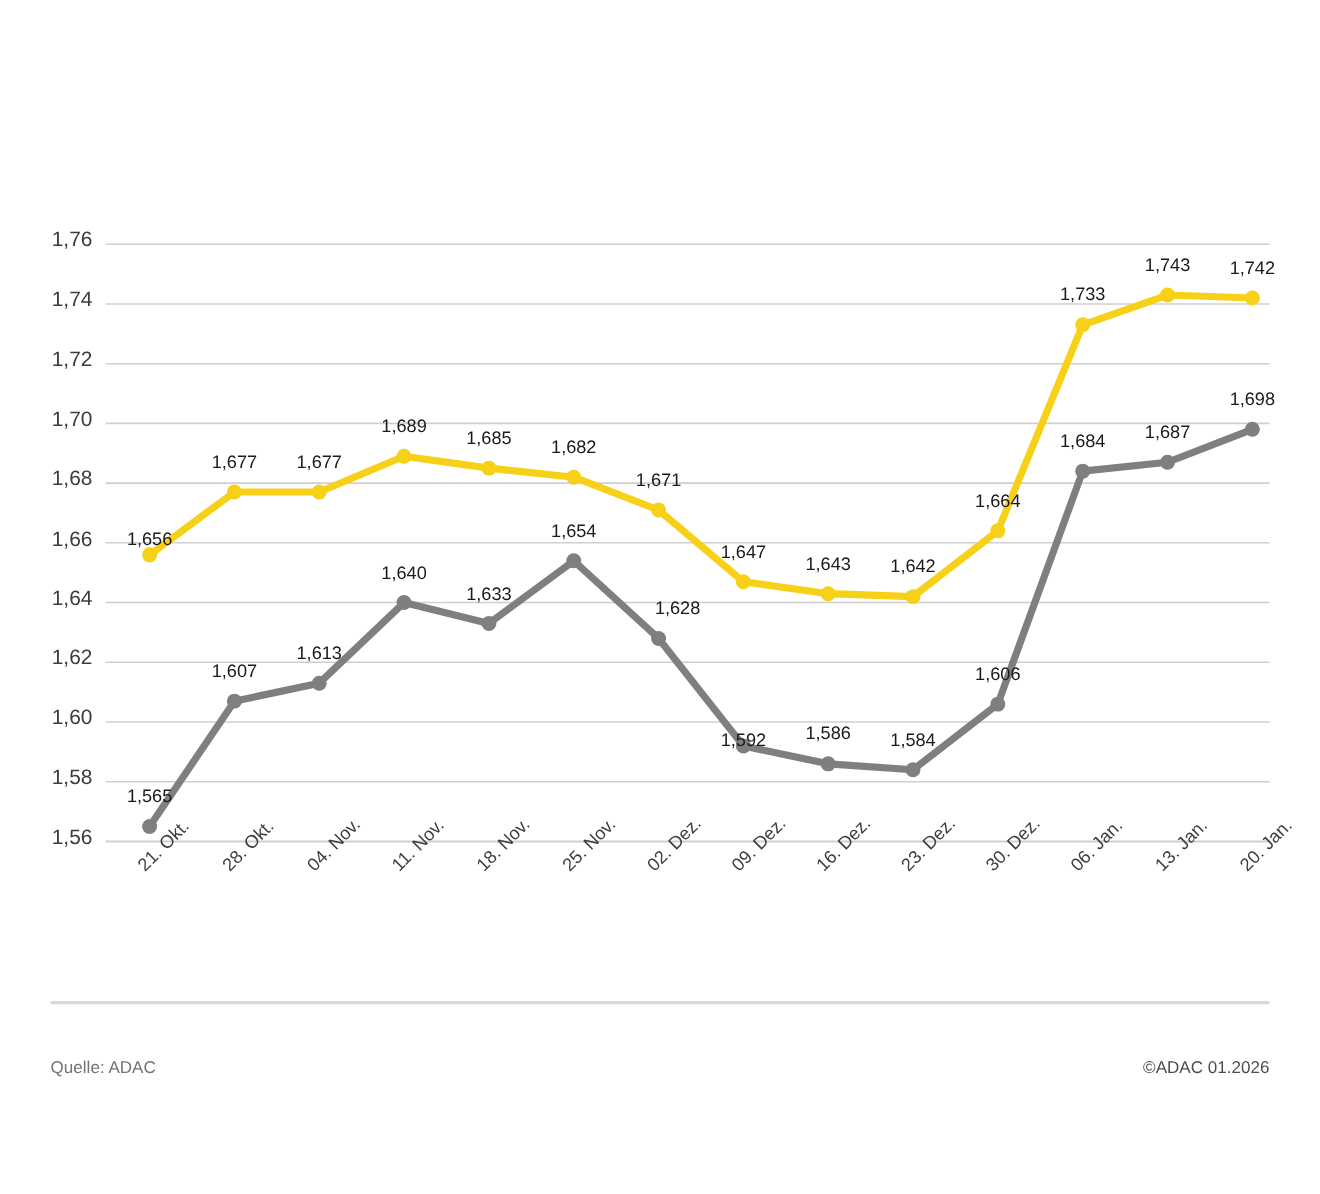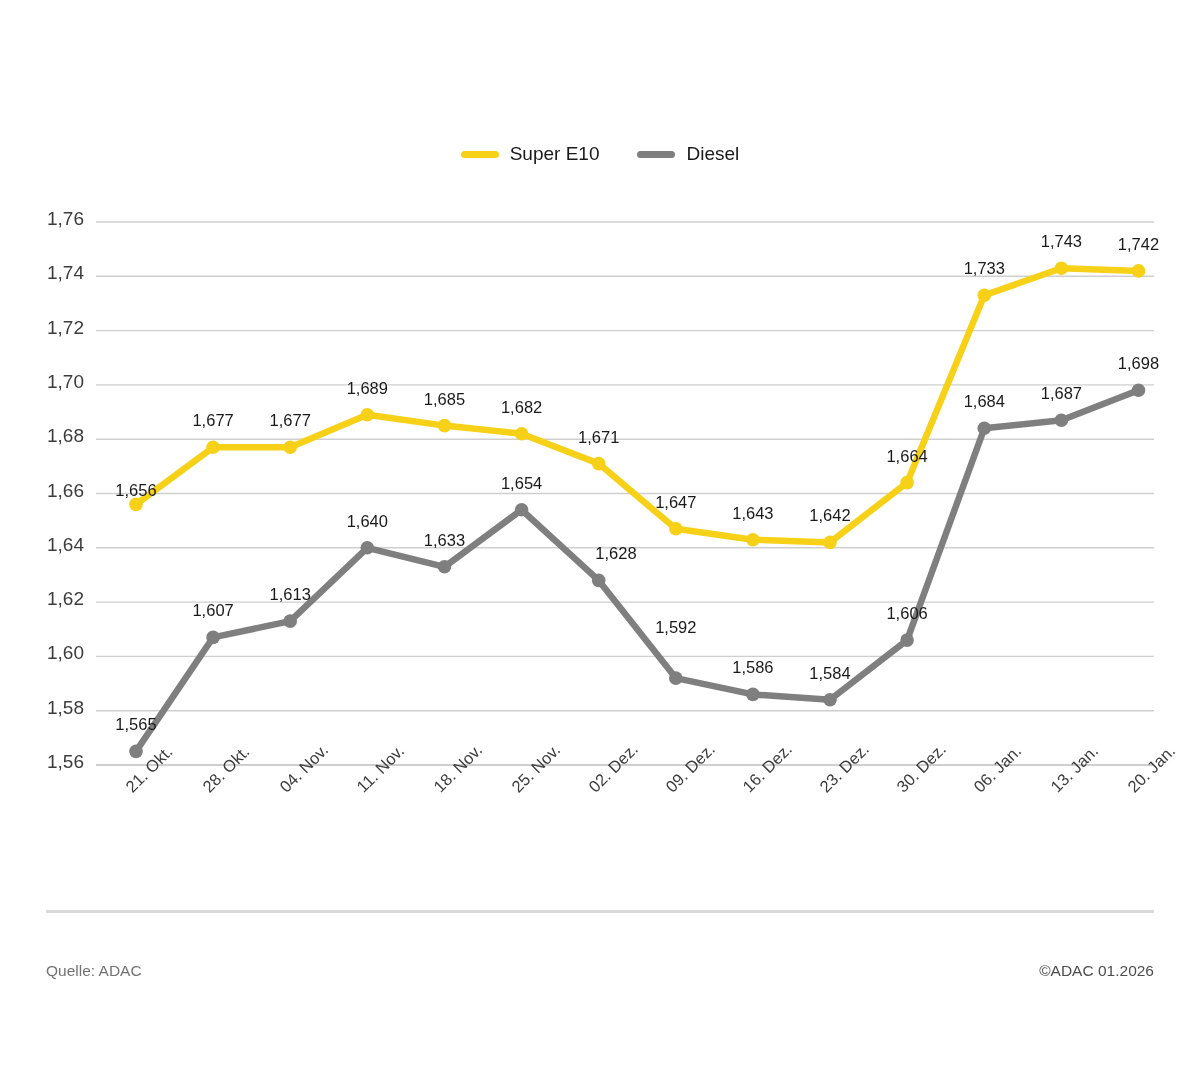--- a/index.html
+++ b/index.html
@@ -109,30 +109,20 @@
     font-size: 15.5px;
     color: #4d4d4d;
   }
 </style>
 </head>
 <body>
 
 <div id="root">
 
 
-  <div id="legend">
-    <div class="legend-item">
-      <span class="legend-swatch" style="background:#f6d117"></span>
-      <span class="legend-label">Super E10</span>
-    </div>
-    <div class="legend-item">
-      <span class="legend-swatch" style="background:#7f7f7f"></span>
-      <span class="legend-label">Diesel</span>
-    </div>
-  </div>
 
   <svg id="plot" viewBox="0 0 1200 1085" width="1200" height="1085" aria-hidden="true">
       <line x1="96" x2="1154" y1="222" y2="222" stroke="#cfcfcf" stroke-width="1.4"></line>
       <line x1="96" x2="1154" y1="276.30000000000007" y2="276.30000000000007" stroke="#cfcfcf" stroke-width="1.4"></line>
       <line x1="96" x2="1154" y1="330.60000000000014" y2="330.60000000000014" stroke="#cfcfcf" stroke-width="1.4"></line>
       <line x1="96" x2="1154" y1="384.9000000000002" y2="384.9000000000002" stroke="#cfcfcf" stroke-width="1.4"></line>
       <line x1="96" x2="1154" y1="439.2000000000003" y2="439.2000000000003" stroke="#cfcfcf" stroke-width="1.4"></line>
       <line x1="96" x2="1154" y1="493.5000000000003" y2="493.5000000000003" stroke="#cfcfcf" stroke-width="1.4"></line>
       <line x1="96" x2="1154" y1="547.8000000000004" y2="547.8000000000004" stroke="#cfcfcf" stroke-width="1.4"></line>
       <line x1="96" x2="1154" y1="602.0999999999998" y2="602.0999999999998" stroke="#cfcfcf" stroke-width="1.4"></line>
@@ -197,21 +187,21 @@
       <div class="pt-label" style="left: 984.3px; top: 259.305px;">1,733</div>
       <div class="pt-label" style="left: 1061.4px; top: 232.155px;">1,743</div>
       <div class="pt-label" style="left: 1138.5px; top: 234.87px;">1,742</div>
       <div class="pt-label" style="left: 136px; top: 715.425px;">1,565</div>
       <div class="pt-label" style="left: 213.1px; top: 601.395px;">1,607</div>
       <div class="pt-label" style="left: 290.2px; top: 585.105px;">1,613</div>
       <div class="pt-label" style="left: 367.3px; top: 511.8px;">1,640</div>
       <div class="pt-label" style="left: 444.5px; top: 530.805px;">1,633</div>
       <div class="pt-label" style="left: 521.6px; top: 473.79px;">1,654</div>
       <div class="pt-label" style="left: 616px; top: 544.38px;">1,628</div>
-      <div class="pt-label" style="left: 675.8px; top: 618px; text-align: center;">1,592</div>
+      <div class="pt-label" style="left: 675.8px; top: 664px; text-align: center;">1,592</div>
       <div class="pt-label" style="left: 752.9px; top: 658.41px;">1,586</div>
       <div class="pt-label" style="left: 830px; top: 663.84px;">1,584</div>
       <div class="pt-label" style="left: 907.1px; top: 604.11px;">1,606</div>
       <div class="pt-label" style="left: 984.3px; top: 392.34px;">1,684</div>
       <div class="pt-label" style="left: 1061.4px; top: 384.195px;">1,687</div>
       <div class="pt-label" style="left: 1138.5px; top: 354.33px;">1,698</div>
       <div class="x-label" style="left: 122px; top: 783px;">21. Okt.</div>
       <div class="x-label" style="left: 199.114px; top: 783px;">28. Okt.</div>
       <div class="x-label" style="left: 276.227px; top: 783px;">04. Nov.</div>
       <div class="x-label" style="left: 353.341px; top: 783px;">11. Nov.</div>

